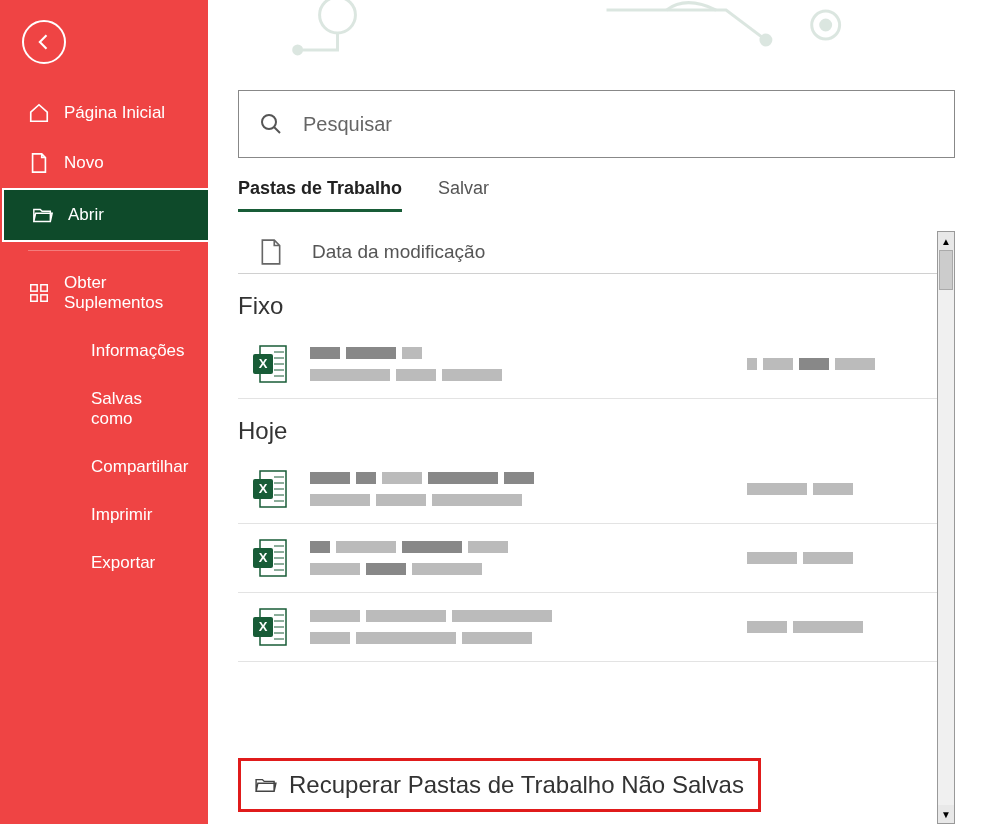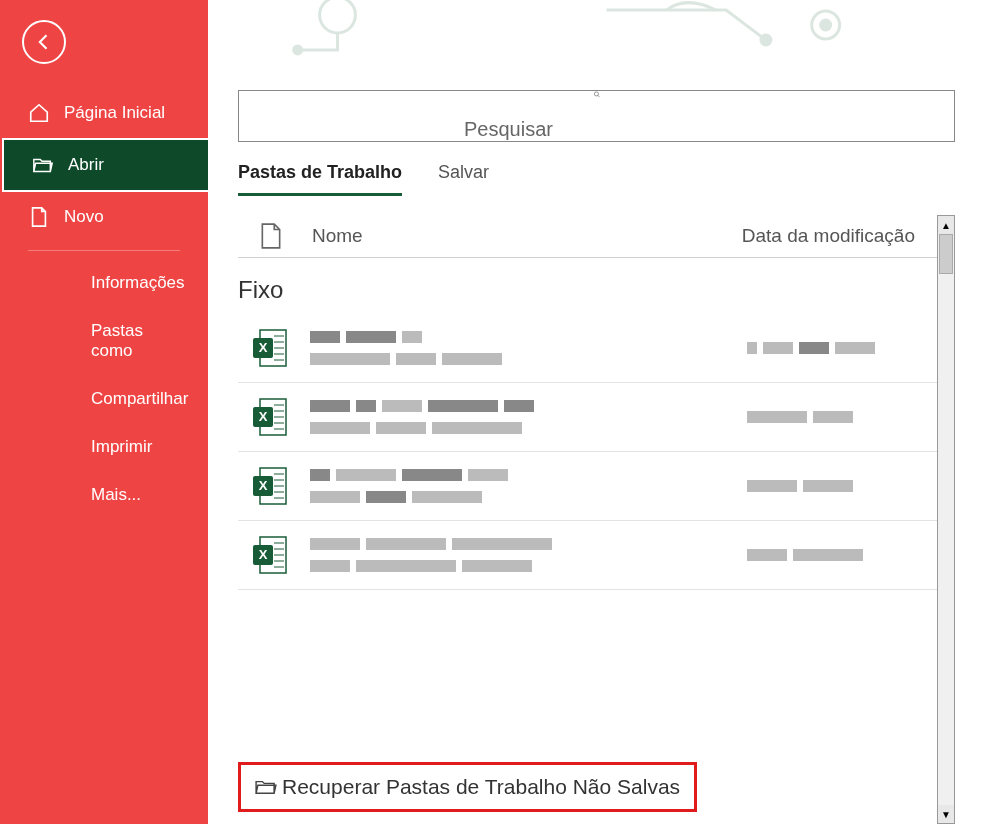--- a/index.html
+++ b/index.html
@@ -14,21 +14,21 @@
   .nav-item .icon { width: 22px; height: 22px; flex-shrink: 0; }
   .nav-item.sub { padding-left: 91px; }
   .divider { height: 1px; background: rgba(255,255,255,0.3); margin: 8px 28px; }
   
   .main { flex: 1; display: flex; flex-direction: column; position: relative; background: #fff; }
   .decor { position: absolute; top: 0; left: 0; right: 0; height: 70px; overflow: hidden; opacity: 0.15; }
   .decor svg { width: 100%; height: 100%; }
   
   .content { padding: 90px 50px 0 30px; flex: 1; display: flex; flex-direction: column; }
   
-  .search-box { display: flex; align-items: center; border: 1px solid #888; height: 52px; padding: 0 20px; gap: 20px; margin-bottom: 20px; flex-direction: column; }
+  .search-box { display: flex; align-items: center; border: 1px solid #888; height: 68px; padding: 0 20px; gap: 20px; margin-bottom: 20px; }
   .search-box svg { width: 24px; height: 24px; }
   .search-box input { border: none; outline: none; font-size: 20px; flex: 1; color: #666; }
   .search-box input::placeholder { color: #666; }
   
   .tabs { display: flex; gap: 36px; border-bottom: 1px solid transparent; margin-bottom: 18px; }
   .tab { font-size: 18px; padding-bottom: 10px; cursor: pointer; color: #555; }
   .tab.active { font-weight: 600; color: #222; border-bottom: 3px solid #185c37; }
   
   .list-area { flex: 1; position: relative; display: flex; }
   .list-body { flex: 1; overflow: hidden; }
@@ -45,71 +45,80 @@
   .file-row .redact .line { display: flex; gap: 6px; }
   .file-row .redact .blk { background: #888; height: 12px; }
   .file-row .redact .blk.l { background: #bbb; }
   .file-row .redact.date { flex: 0 0 180px; }
   
   .scrollbar { width: 18px; border: 1px solid #999; display: flex; flex-direction: column; background: #f0f0f0; }
   .sb-btn { height: 18px; display: flex; align-items: center; justify-content: center; font-size: 10px; background: #e8e8e8; cursor: pointer; }
   .sb-track { flex: 1; position: relative; }
   .sb-thumb { position: absolute; top: 0; left: 1px; right: 1px; height: 40px; background: #ccc; border: 1px solid #aaa; }
   
-  .recover-btn { position: absolute; bottom: 12px; left: 30px; border: 3px solid #e01b1b; padding: 10px 14px; display: flex; align-items: center; gap: 5px; font-size: 21px; color: #333; cursor: pointer; background: #fff; }
+  .recover-btn { position: absolute; bottom: 12px; left: 30px; border: 3px solid #e01b1b; padding: 10px 14px; display: flex; align-items: center; gap: 12px; font-size: 24px; color: #333; cursor: pointer; background: #fff; }
   .recover-btn svg { width: 22px; height: 18px; }
 </style>
 </head>
 <body>
 
 <div class="sidebar">
   <div class="back-btn">
     <svg viewBox="0 0 24 24">
         <path d="M15 4 L7 12 L15 20" stroke="#fff" stroke-width="2.5" fill="none"></path>
       </svg>
   </div>
 
   <div class="nav-item">
     <svg class="icon" viewBox="0 0 24 24">
         <path d="M3 11 L12 3 L21 11 V21 H3 Z" stroke="#fff" stroke-width="1.8" fill="none"></path>
       </svg>
     <span>Página Inicial</span>
   </div>
 
+  <div class="nav-item">
+    <svg class="icon" viewBox="0 0 24 24">
+        <path d="M5 2 H15 L19 6 V22 H5 Z M15 2 V6 H19" stroke="#fff" stroke-width="1.8" fill="none"></path>
+      </svg>
+    <span>Novo</span>
+  </div>
+
   <div class="nav-item active">
     <svg class="icon" viewBox="0 0 24 24">
         <path d="M2 6 H9 L11 8 H20 V19 H2 Z M4 10 H22 L20 19 H2 Z" stroke="#fff" stroke-width="1.6" fill="none"></path>
       </svg>
     <span>Abrir</span>
   </div>
 
+  <div class="divider"></div>
+
   <div class="nav-item">
     <svg class="icon" viewBox="0 0 24 24">
-        <path d="M5 2 H15 L19 6 V22 H5 Z M15 2 V6 H19" stroke="#fff" stroke-width="1.8" fill="none"></path>
-      </svg>
-    <span>Novo</span>
-  </div>
-
-  <div class="divider"></div>
-
+        <rect x="3" y="3" width="7" height="7" stroke="#fff" stroke-width="1.6" fill="none"></rect>
+        <rect x="14" y="3" width="7" height="7" stroke="#fff" stroke-width="1.6" fill="none"></rect>
+        <rect x="3" y="14" width="7" height="7" stroke="#fff" stroke-width="1.6" fill="none"></rect>
+        <rect x="14" y="14" width="7" height="7" stroke="#fff" stroke-width="1.6" fill="none"></rect>
+      </svg>
+    <span>Obter Suplementos</span>
+  </div>
 
   <div class="nav-item sub">
     <span>Informações</span>
   </div>
   <div class="nav-item sub">
-    <span>Pastas como</span>
+    <span>Salvas como</span>
   </div>
   <div class="nav-item sub">
     <span>Compartilhar</span>
   </div>
   <div class="nav-item sub">
     <span>Imprimir</span>
   </div>
   <div class="nav-item sub">
-    <span>Mais...</span>
+    <span>Exportar</span>
   </div>
 </div>
 
 <div class="main">
   <div class="decor">
     <svg viewBox="0 0 800 70">
         <g stroke="#185c37" stroke-width="3" fill="none">
           <circle cx="130" cy="15" r="18"></circle>
           <path d="M130 33 V50 H95"></path>
           <circle cx="90" cy="50" r="4" fill="#185c37"></circle>
@@ -135,21 +144,20 @@
       <div class="tab active">Pastas de Trabalho</div>
       <div class="tab">Salvar</div>
     </div>
 
     <div class="list-area">
       <div class="list-body">
         <div class="col-header">
           <svg class="doc-icon" viewBox="0 0 20 24">
               <path d="M2 1 H13 L18 6 V23 H2 Z M13 1 V6 H18" stroke="#666" stroke-width="1.5" fill="none"></path>
             </svg>
-          <div class="col-name">Nome</div>
           <div>Data da modificação</div>
         </div>
 
         <div class="section-label">Fixo</div>
 
         <div class="file-row">
           <svg class="xl-icon" viewBox="0 0 36 40">
               <rect x="8" y="2" width="26" height="36" fill="#fff" stroke="#185c37" stroke-width="1.5"></rect>
               <rect x="1" y="10" width="20" height="20" rx="2" fill="#185c37"></rect>
               <text x="11" y="24" fill="#fff" font-size="13" font-weight="bold" text-anchor="middle">X</text>
@@ -176,20 +184,21 @@
           <div class="redact date">
             <div class="line">
                 <span class="blk l" style="width:10px"></span>
                 <span class="blk l" style="width:30px"></span>
                 <span class="blk" style="width:30px"></span>
                 <span class="blk l" style="width:40px"></span>
               </div>
           </div>
         </div>
 
+        <div class="section-label">Hoje</div>
 
         <div class="file-row">
           <svg class="xl-icon" viewBox="0 0 36 40">
               <rect x="8" y="2" width="26" height="36" fill="#fff" stroke="#185c37" stroke-width="1.5"></rect>
               <rect x="1" y="10" width="20" height="20" rx="2" fill="#185c37"></rect>
               <text x="11" y="24" fill="#fff" font-size="13" font-weight="bold" text-anchor="middle">X</text>
               <g stroke="#185c37" stroke-width="1">
                 <line x1="22" y1="8" x2="32" y2="8"></line>
                 <line x1="22" y1="14" x2="32" y2="14"></line>
                 <line x1="22" y1="20" x2="32" y2="20"></line>

